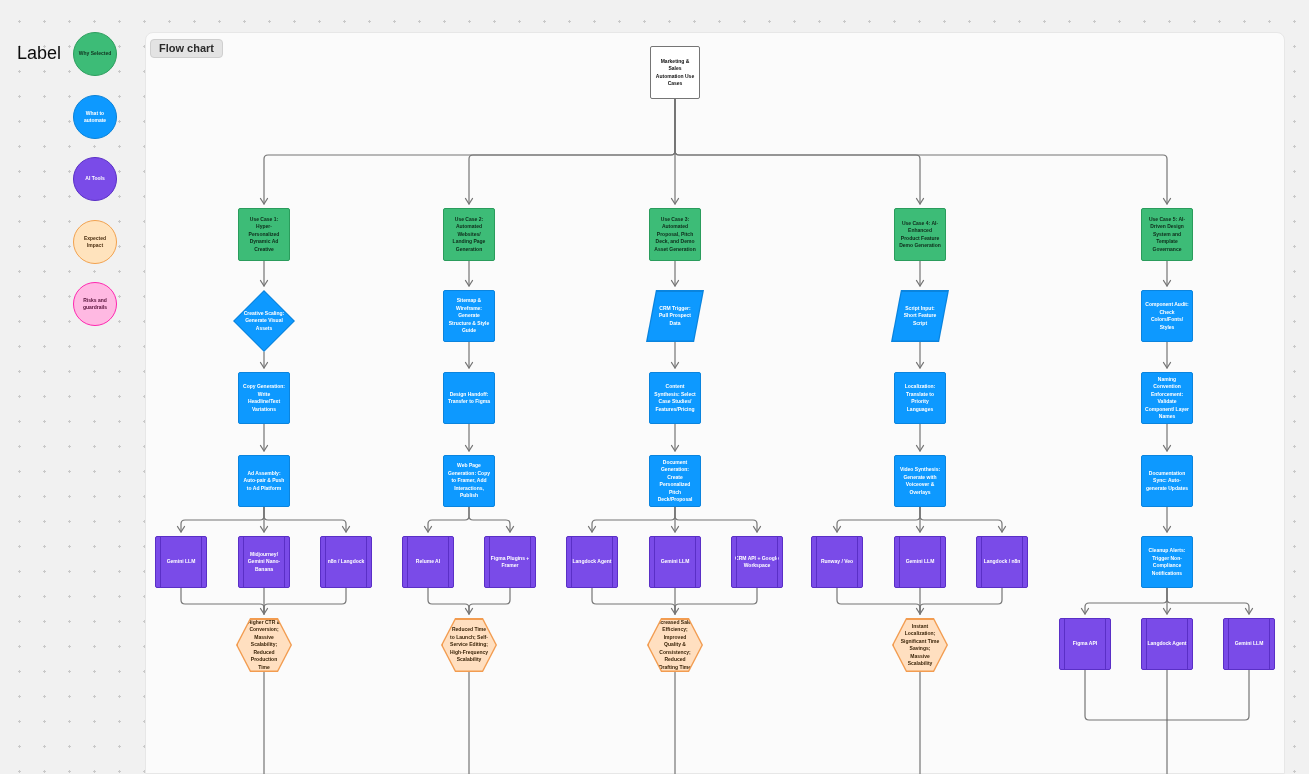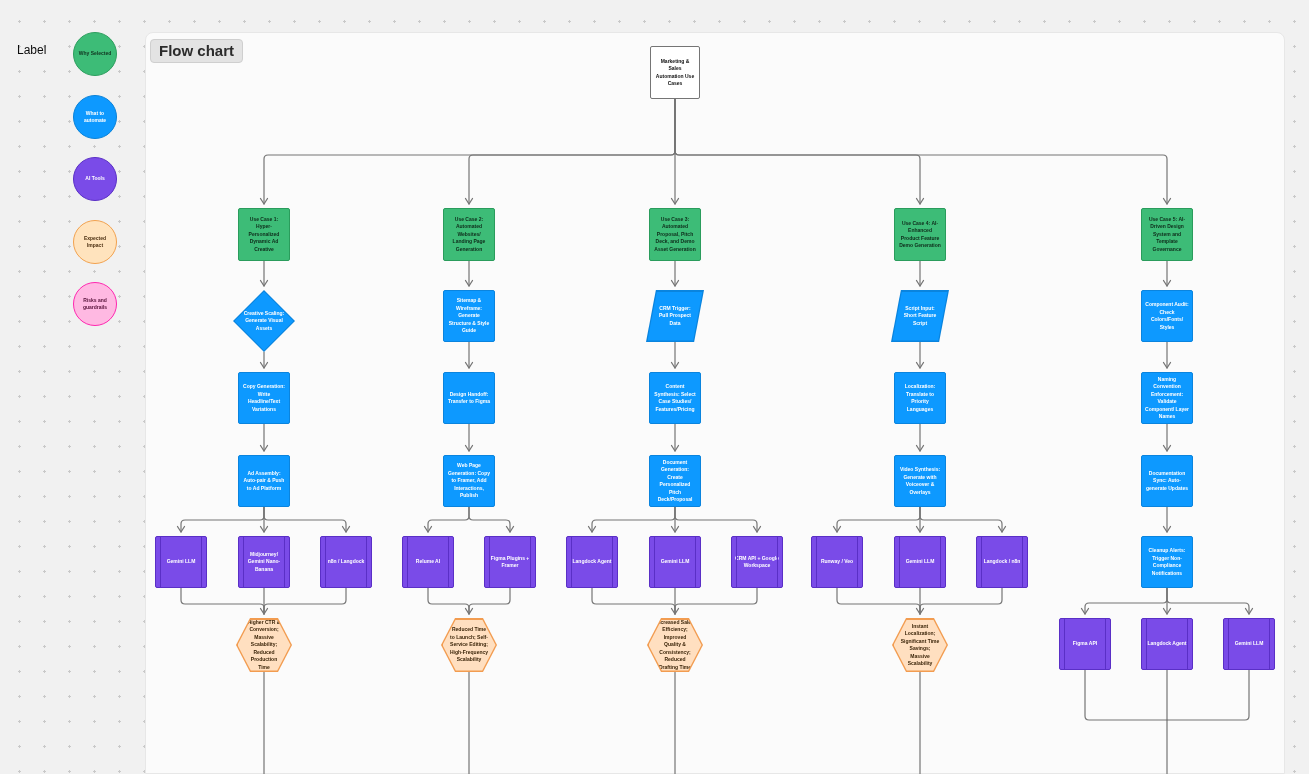--- a/index.html
+++ b/index.html
@@ -9,22 +9,22 @@
     background:#f2f2f2;
     overflow:hidden;
   }
   .stage{position:relative;width:1309px;height:774px;overflow:hidden;
     background-color:#f1f1f1;
     background-image:radial-gradient(circle,#c9c9c9 1.1px, transparent 1.4px);
     background-size:25px 25px;background-position:7px 9px;}
   .frame{position:absolute;left:145px;top:32px;width:1140px;height:742px;
     background:#fbfbfb;border:1px solid #e7e7e7;border-radius:8px 8px 0 0;box-sizing:border-box;}
   .section-chip{position:absolute;left:150px;top:39px;background:#e3e3e3;border:1px solid #cfcfcf;
-    border-radius:4px;padding:2px 8px;font-size:15px;font-weight:700;color:#2b2b2b;line-height:1.2;}
-  .legend-title{position:absolute;left:17px;top:43px;font-size:12px;font-weight:500;color:#0d0d0d;}
+    border-radius:4px;padding:2px 8px;font-size:11px;font-weight:700;color:#2b2b2b;line-height:1.2;}
+  .legend-title{position:absolute;left:17px;top:43px;font-size:18px;font-weight:500;color:#0d0d0d;}
   .circle{position:absolute;left:73px;width:44px;height:44px;border-radius:50%;
     display:flex;align-items:center;justify-content:center;text-align:center;
     font-size:5px;font-weight:600;line-height:1.5;box-sizing:border-box;padding:4px;}
   .c-green{background:#3dbc77;border:1.5px solid #2d9e5e;color:#10331f;}
   .c-blue{background:#0d99ff;border:1.5px solid #0a82d8;color:#ffffff;}
   .c-purple{background:#7a4be8;border:1.5px solid #5a2fc6;color:#ffffff;}
   .c-peach{background:#ffe3bd;border:1.5px solid #f2a24f;color:#4a2e10;}
   .c-pink{background:#ffb9e2;border:1.5px solid #ff27b0;color:#551138;}
 
   .node{position:absolute;box-sizing:border-box;display:flex;align-items:center;justify-content:center;

